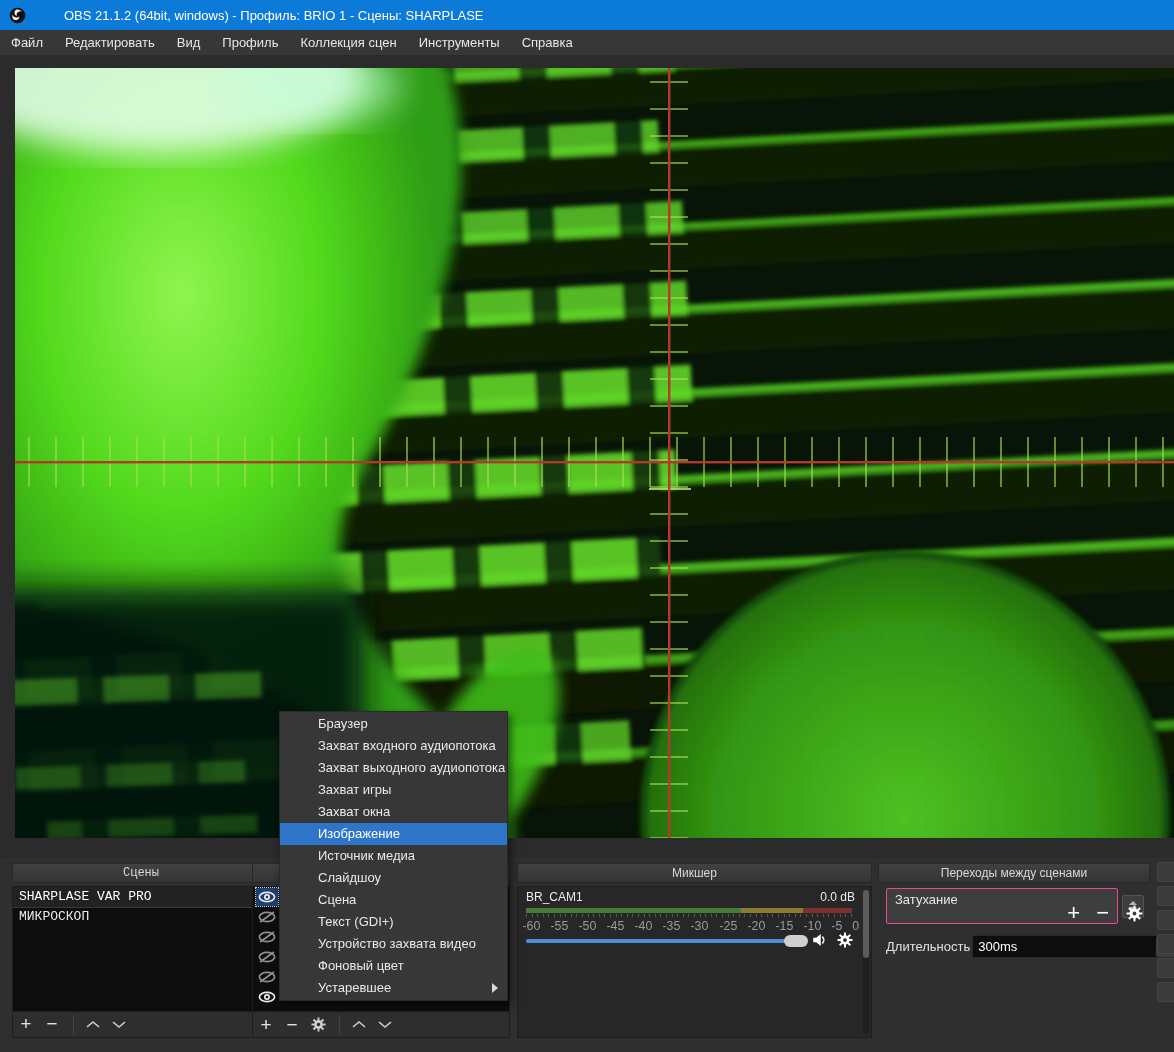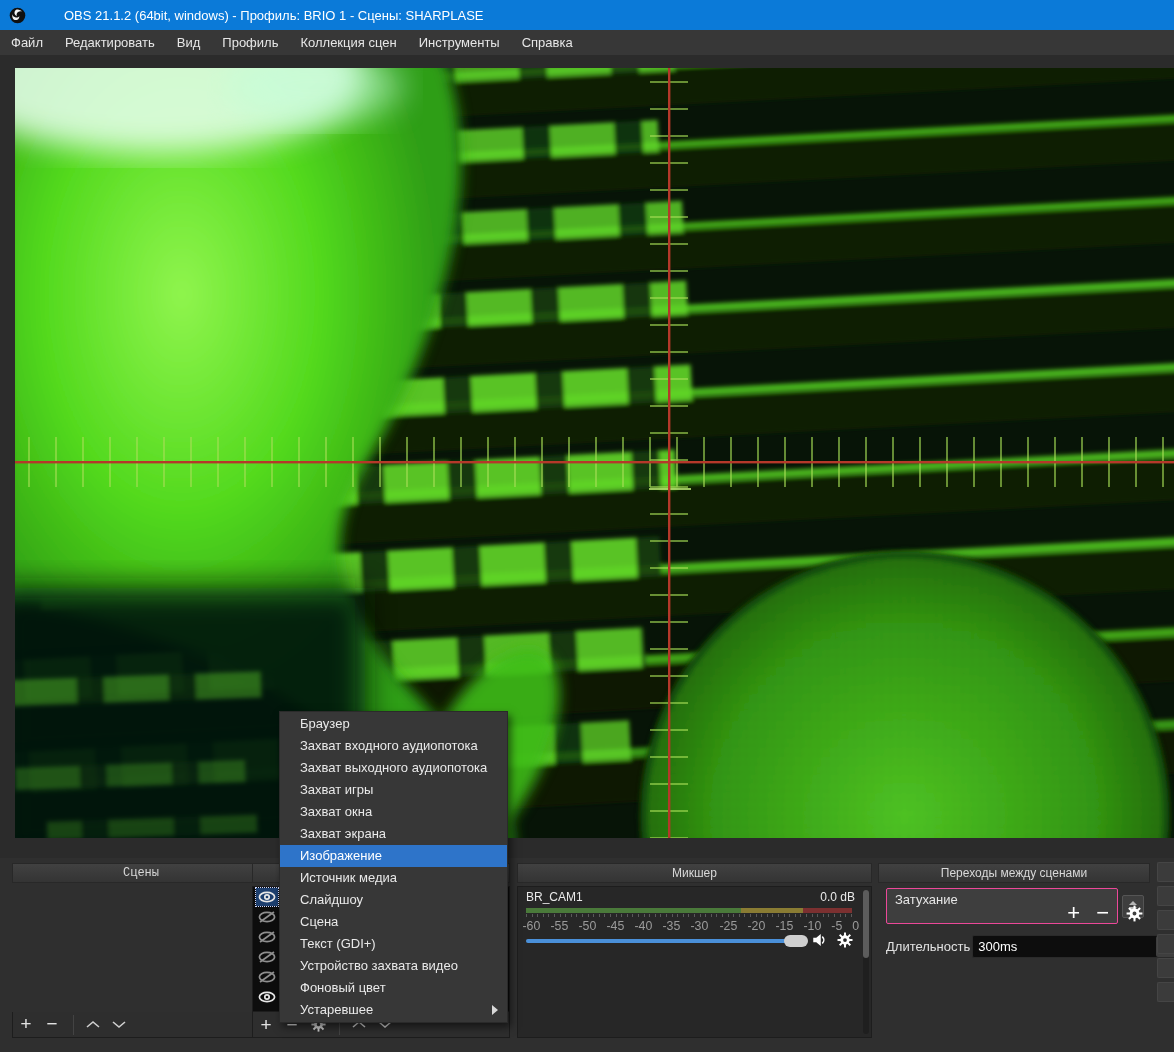--- a/index.html
+++ b/index.html
@@ -78,21 +78,21 @@
   .spinbox .spinner{width:20px;height:21px;background:#3e3e3e;border-radius:2px;display:flex;flex-direction:column;
     align-items:center;justify-content:center;gap:2px;cursor:pointer;}
 
   
   .stub{position:absolute;left:0;width:17px;height:20px;background:#3b3b3b;border:1px solid #454545;border-right:none;
     border-radius:2px 0 0 2px;box-sizing:border-box;}
 
   
   .ctxmenu{position:absolute;left:279px;top:711px;width:229px;background:#373737;border:1px solid #2a2a2a;
     box-shadow:3px 4px 8px rgba(0,0,0,.55);z-index:20;padding:1px 0;box-sizing:border-box;}
-  .ctxitem{height:22px;line-height:22px;font-size:13px;color:#e9e9e9;padding-left:20px;position:relative;cursor:pointer;white-space:nowrap;}
+  .ctxitem{height:22px;line-height:22px;font-size:13px;color:#e9e9e9;padding-left:38px;position:relative;cursor:pointer;white-space:nowrap;}
   .ctxitem.hl{background:#2e74c9;color:#ffffff;}
   .subarrow{position:absolute;right:9px;top:6px;width:0;height:0;
     border-top:5px solid transparent;border-bottom:5px solid transparent;border-left:6px solid #d8d8d8;}
 </style>
 </head>
 <body>
 
 <div class="app">
 
   <div class="titlebar">
@@ -229,20 +229,24 @@
         <rect x="653" y="0" width="2.4" height="770" fill="#b5382a"></rect>
         <rect x="0" y="393" width="1159" height="2.4" fill="#b5382a"></rect>
       </svg>
     </div>
   </div>
 
   <div class="panels">
 
     <div class="panel" style="left:12px;width:258px;font-family:Liberation Mono, monospace;">
       <div class="phead">Сцены</div>
+      <div class="pbody">
+        <div class="scene-row sel">SHARPLASE VAR PRO</div>
+        <div class="scene-row">МИКРОСКОП</div>
+      </div>
       <div class="ptoolbar">
         <span class="tbtn">+</span>
         <span class="tbtn">−</span>
         <span class="tgroup">
           <span class="chev">
             <svg width="16" height="9">
                 <polyline points="2,7 8,2 14,7" fill="none" stroke="currentColor" stroke-width="1.6"></polyline>
               </svg>
           </span>
           <span class="chev">
@@ -441,21 +445,20 @@
       <div class="stub" style="top:124px;"></div>
     </div>
   </div>
 
   <div class="ctxmenu">
     <div class="ctxitem">Браузер</div>
     <div class="ctxitem">Захват входного аудиопотока</div>
     <div class="ctxitem">Захват выходного аудиопотока</div>
     <div class="ctxitem">Захват игры</div>
     <div class="ctxitem">Захват окна</div>
-    <div class="ctxitem">Захват экрана</div>
     <div class="ctxitem hl">Изображение</div>
     <div class="ctxitem">Источник медиа</div>
     <div class="ctxitem">Слайдшоу</div>
     <div class="ctxitem">Сцена</div>
     <div class="ctxitem">Текст (GDI+)</div>
     <div class="ctxitem">Устройство захвата видео</div>
     <div class="ctxitem">Фоновый цвет</div>
     <div class="ctxitem">
       <span>Устаревшее</span>
       <span class="subarrow"></span>

